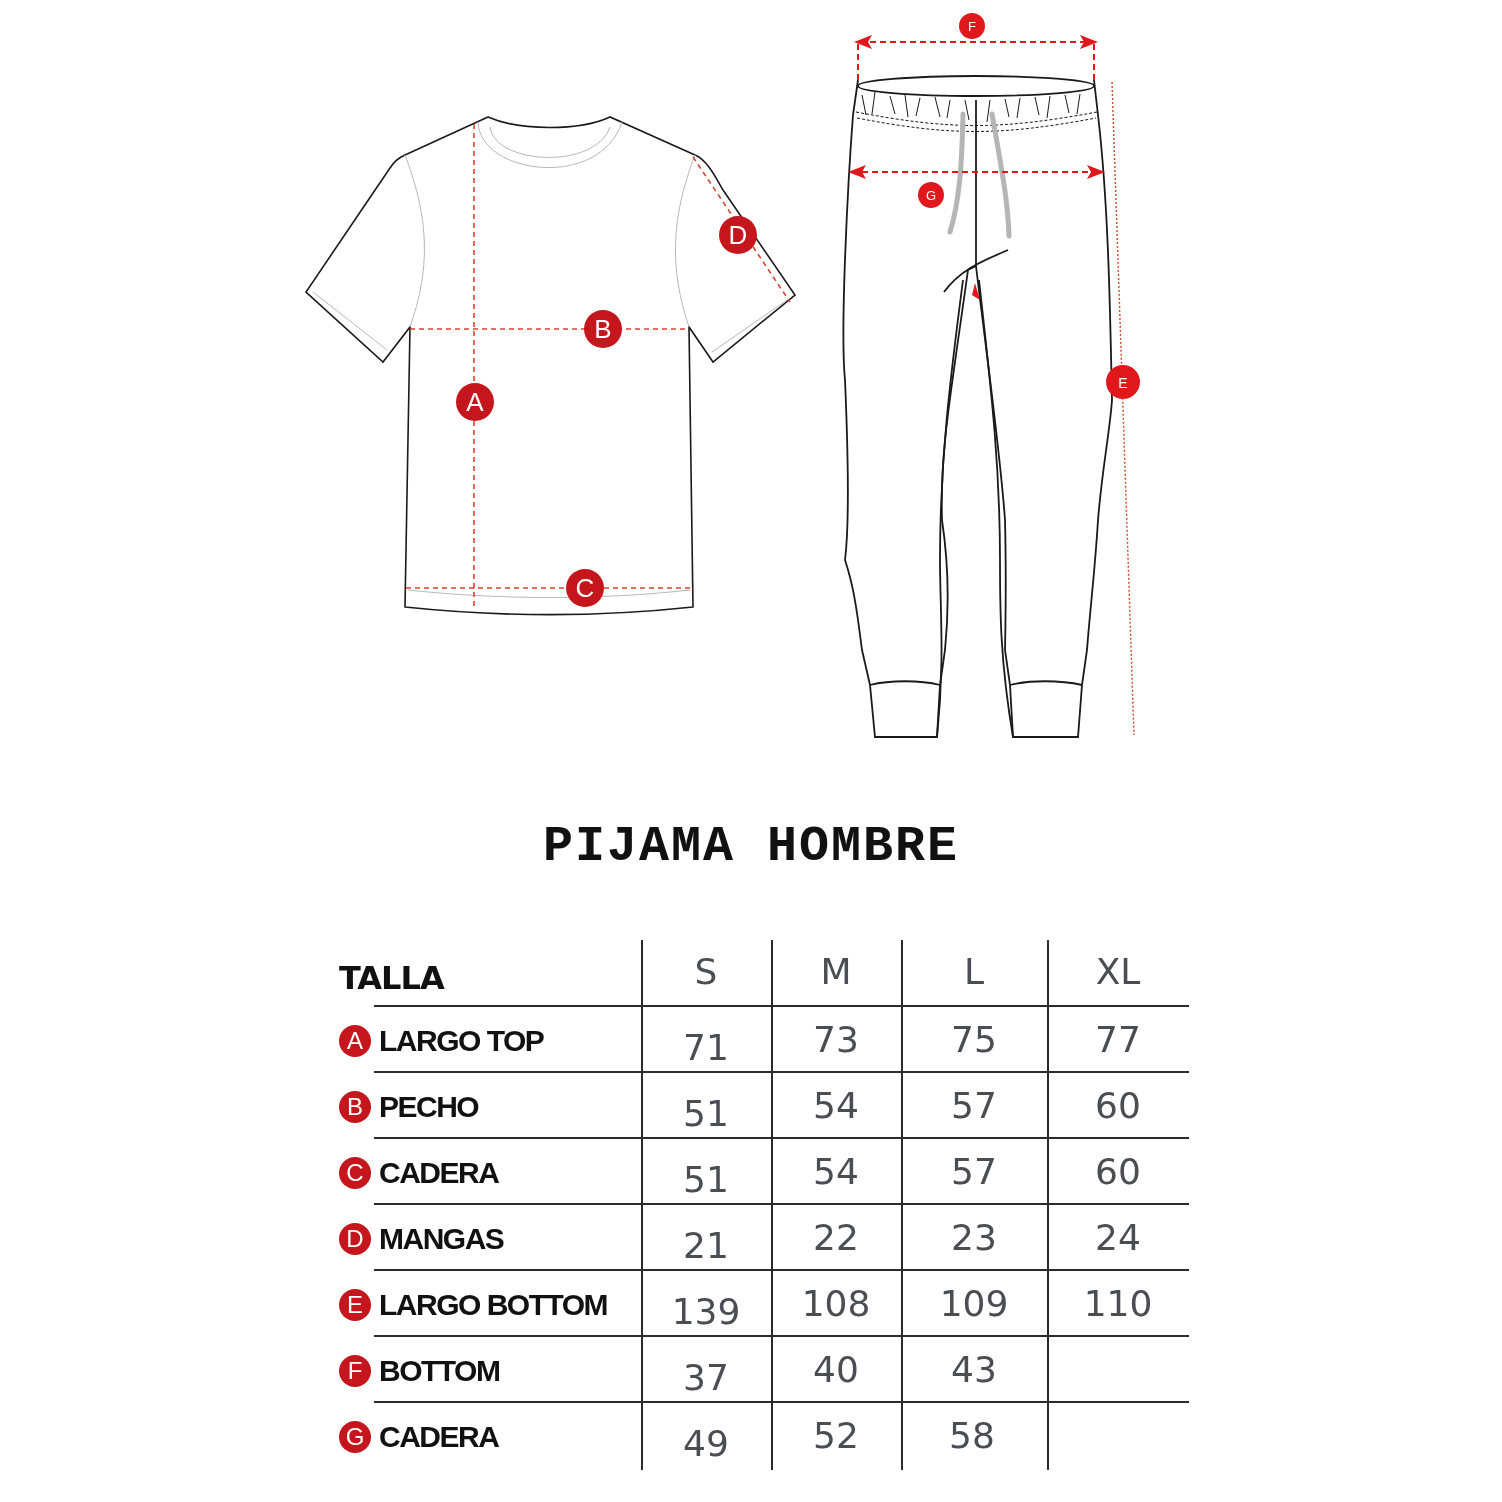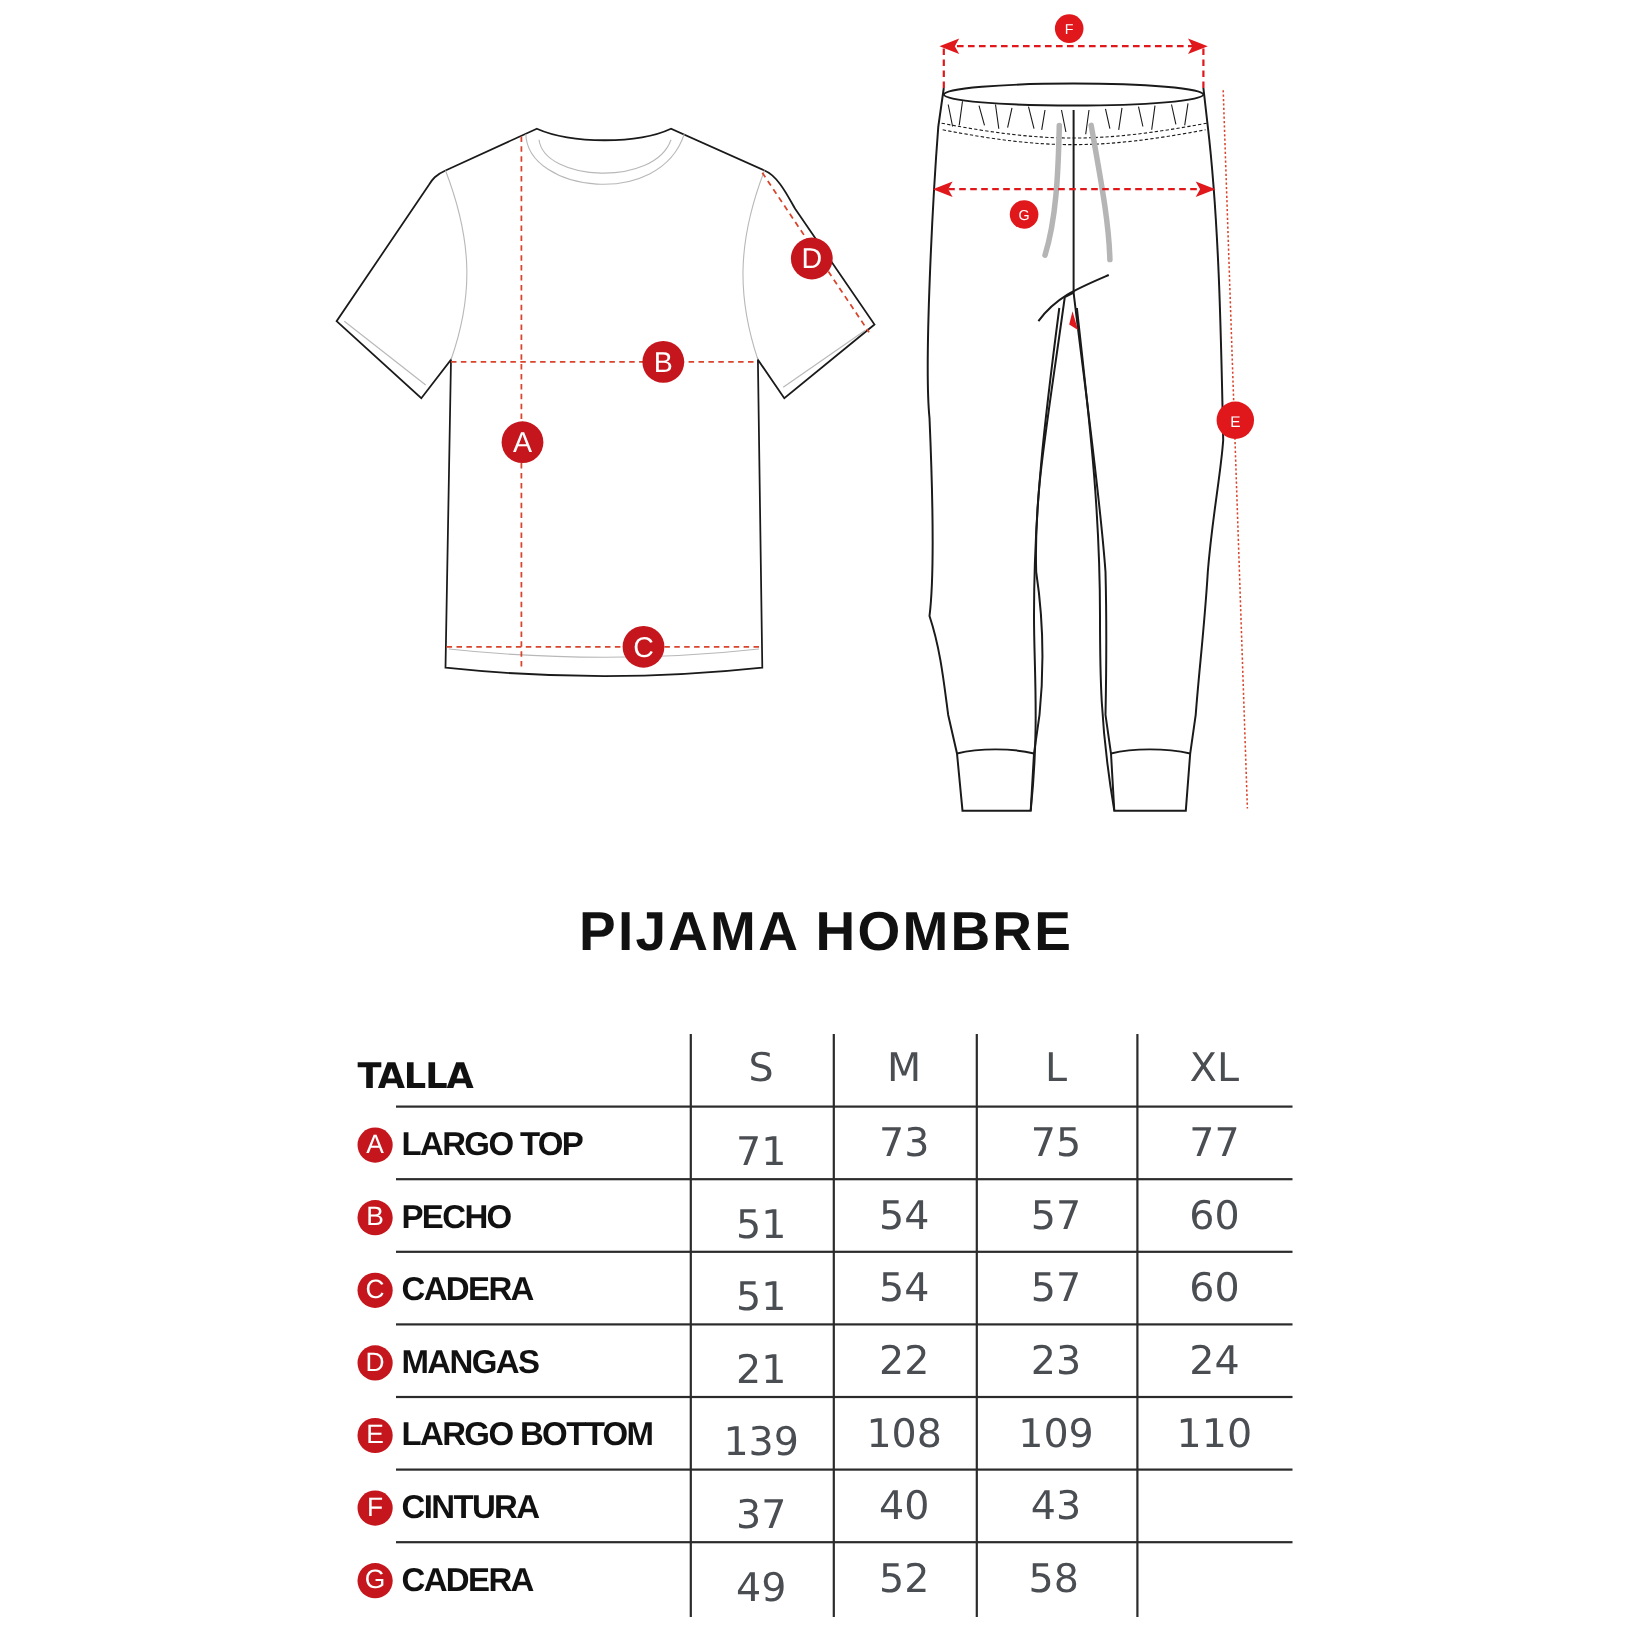--- a/index.html
+++ b/index.html
@@ -1,22 +1,22 @@
 <!DOCTYPE html>
 <html><head>
   <meta charset="utf-8">
   <style>
     html, body { margin: 0; padding: 0; background: #ffffff; }
     body { width: 1502px; height: 1502px; position: relative; overflow: hidden; font-family: "DejaVu Sans", sans-serif; }
     .illus { position: absolute; left: 0; top: 0; width: 1502px; height: 760px; }
     .title-block { position: absolute; left: 0; top: 815px; width: 1502px; text-align: center; }
-    .title { font-family: Liberation Sans, sans-serif; font-weight: bold; font-size: 50px; letter-spacing: 2px; color: #111111; line-height: 64px; }
+    .title { font-family: Liberation Mono, monospace; font-weight: bold; font-size: 50px; letter-spacing: 2px; color: #111111; line-height: 64px; }
     .subtitle { font-family: "DejaVu Sans", sans-serif; font-size: 25px; letter-spacing: 2px; color: #4a4d52; line-height: 34px; margin-top: 2px; }
 
-    .size-table { position: absolute; left: 325px; top: 940px; width: 850px; }
+    .size-table { position: absolute; left: 339px; top: 940px; width: 850px; }
     .row { position: relative; height: 66px; display: flex; }
     .row .label-cell { width: 302px; position: relative; display: flex; align-items: center; }
     .row .val { text-align: center; font-family: "DejaVu Sans", sans-serif; font-size: 36px; color: #4a4d52; display: flex; align-items: center; justify-content: center; }
     .c-s { width: 130px; margin-top: 16px; }
     .c-m { width: 130px; }
     .c-l { width: 146px; }
     .c-xl { width: 142px; }
     .header .label-cell .hdr-text { font-family: "DejaVu Sans", sans-serif; font-weight: bold; font-size: 32px; color: #111111; letter-spacing: -1px; margin-top: 10px; }
     .header .val { font-size: 36px; margin-top: -4px; }
     .badge { width: 32px; height: 32px; border-radius: 50%; background: #c4161c; color: #ffffff; font-family: "Liberation Sans", sans-serif; font-size: 24px; display: flex; align-items: center; justify-content: center; flex-shrink: 0; margin-top: 4px; }
@@ -190,21 +190,21 @@
     <div class="val c-s">139</div>
     <div class="val c-m">108</div>
     <div class="val c-l">109</div>
     <div class="val c-xl">110</div>
     <div class="hline" style="bottom:-1px"></div>
   </div>
 
   <div class="row">
     <div class="label-cell">
       <span class="badge">F</span>
-      <span class="meas-label">CINTURA</span>
+      <span class="meas-label">BOTTOM</span>
     </div>
     <div class="val c-s">37</div>
     <div class="val c-m">40</div>
     <div class="val c-l">43</div>
     <div class="hline" style="bottom:-1px"></div>
   </div>
 
   <div class="row">
     <div class="label-cell">
       <span class="badge">G</span>

